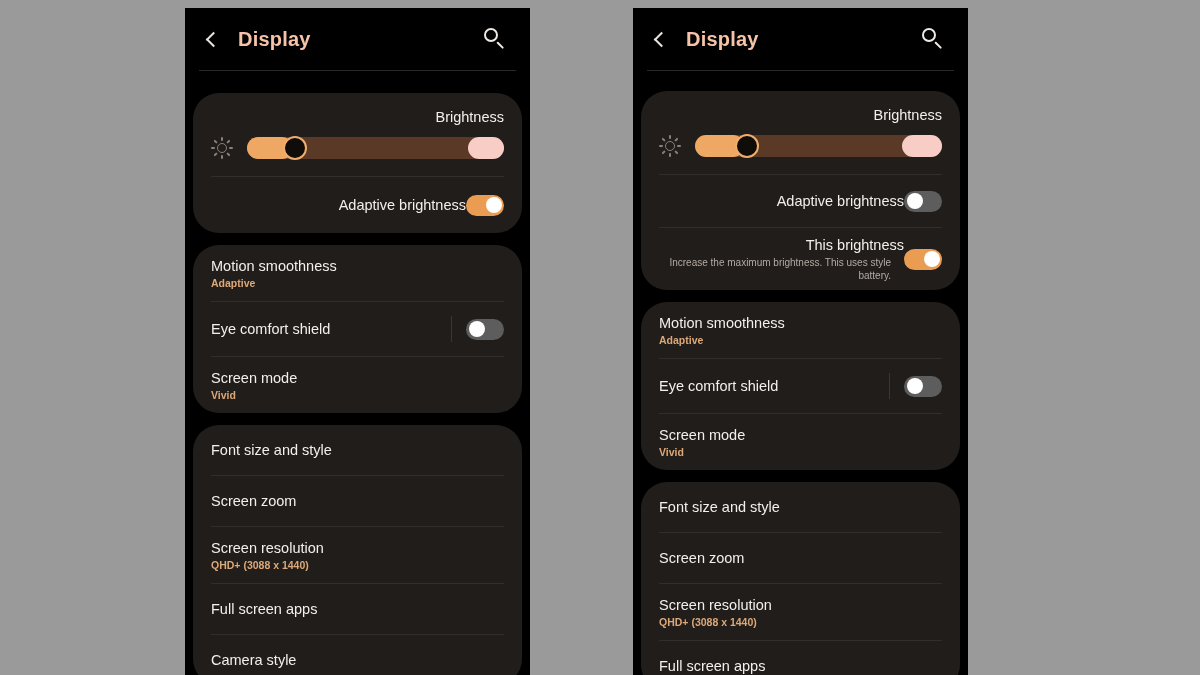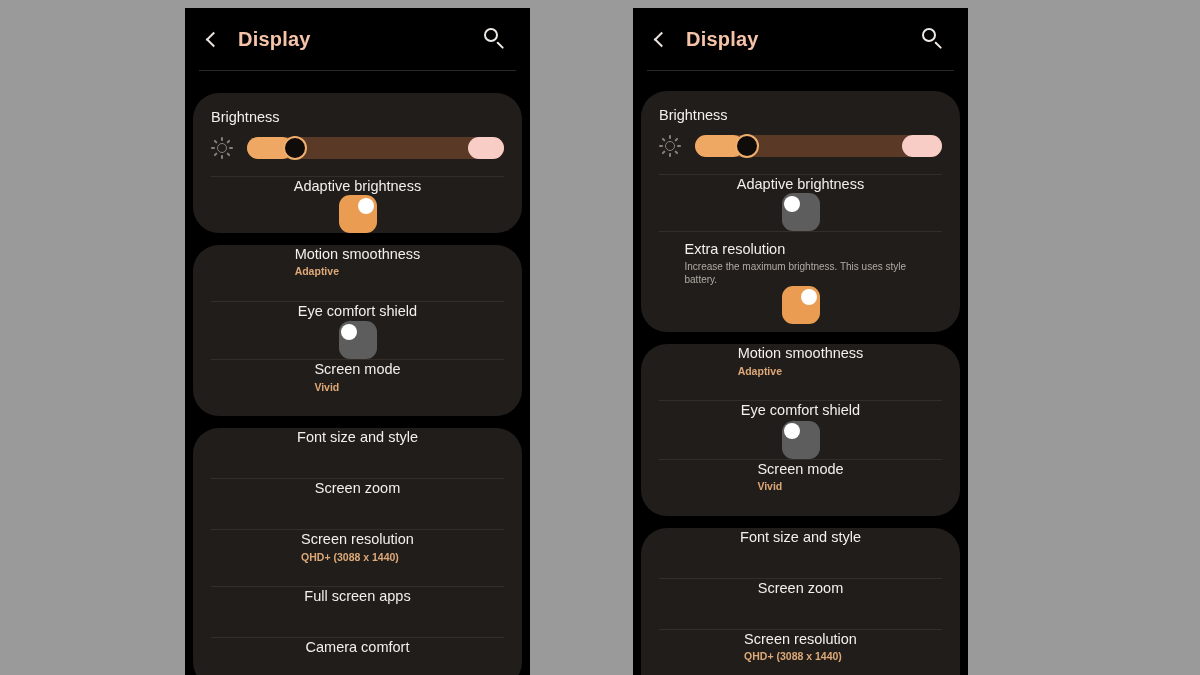--- a/index.html
+++ b/index.html
@@ -97,29 +97,28 @@
     margin: 0 6px 0 6px;
   }
 
   
   .card {
     background: #211d1a;
     border-radius: 26px;
     margin: 0 0 12px 0;
     overflow: hidden;
   }
-  .card.first { margin-top: 22px; }
+  .card.first { margin-top: 22px; text-align: right; }
 
   .row {
     position: relative;
     display: flex;
     align-items: center;
     padding: 0 18px;
     min-height: 50px;
-    flex-direction: column;
   }
   .row .texts { flex: 1 1 auto; min-width: 0; }
 
   .row-title {
     font-size: 14.5px;
     color: #f2efec;
     line-height: 1.25;
   }
   .row-sub {
     font-size: 10.5px;
@@ -337,21 +336,21 @@
       </div>
       <div class="divider"></div>
       <div class="row" style="min-height:50px">
         <span class="texts">
           <span class="row-title">Full screen apps</span>
         </span>
       </div>
       <div class="divider"></div>
       <div class="row" style="min-height:50px">
         <span class="texts">
-          <span class="row-title">Camera comfort</span>
+          <span class="row-title">Camera style</span>
         </span>
       </div>
     </div>
 
   </div>
 </div>
 
 <div class="phone phone-right">
   <div class="screen">
 
@@ -395,21 +394,21 @@
         <span class="texts">
           <span class="row-title">Adaptive brightness</span>
         </span>
         <span class="toggle off">
           <span class="thumb"></span>
         </span>
       </div>
       <div class="divider"></div>
       <div class="row" style="min-height:62px;padding-top:8px;padding-bottom:8px">
         <span class="texts">
-          <span class="row-title" style="display:block">Extra resolution</span>
+          <span class="row-title" style="display:block">This brightness</span>
           <span class="row-desc" style="display:block">Increase the maximum brightness. This uses style battery.</span>
         </span>
         <span class="toggle on">
           <span class="thumb"></span>
         </span>
       </div>
     </div>
 
     <div class="card">
       <div class="row" style="min-height:56px">

